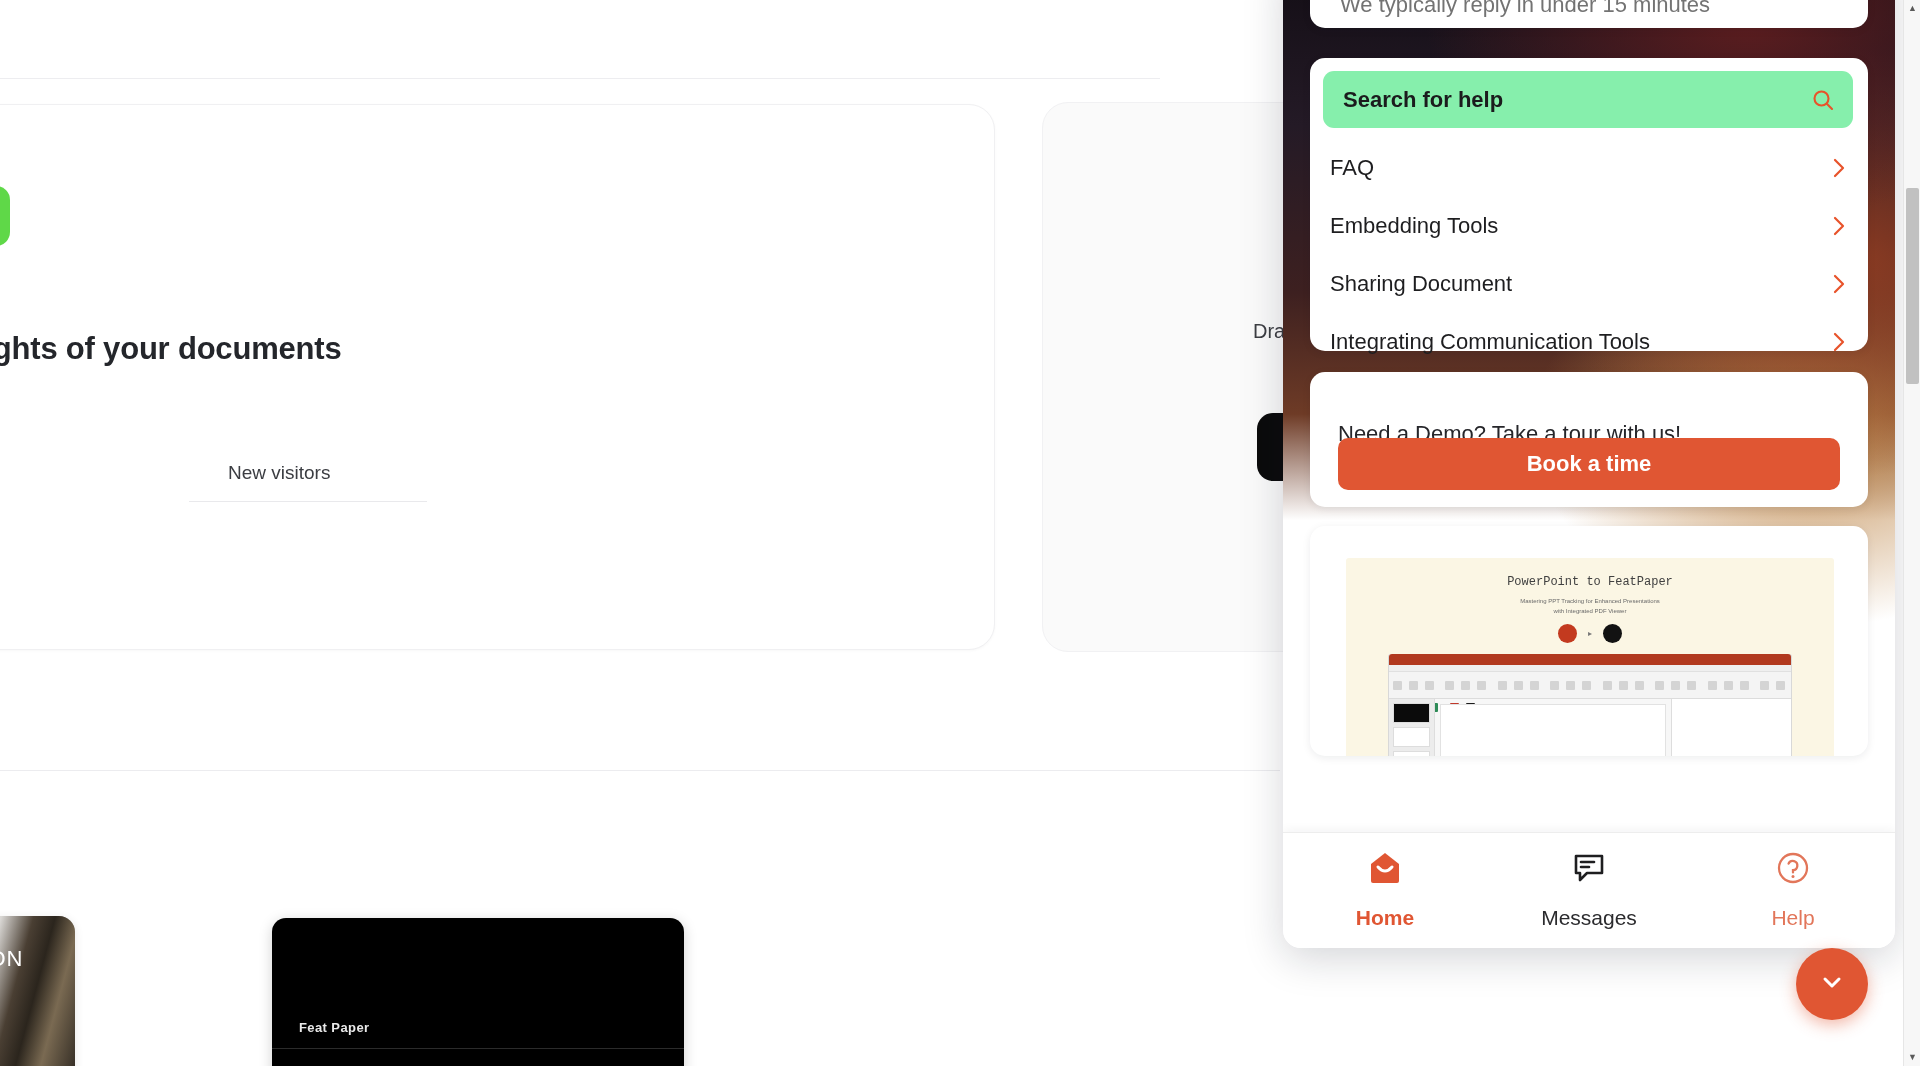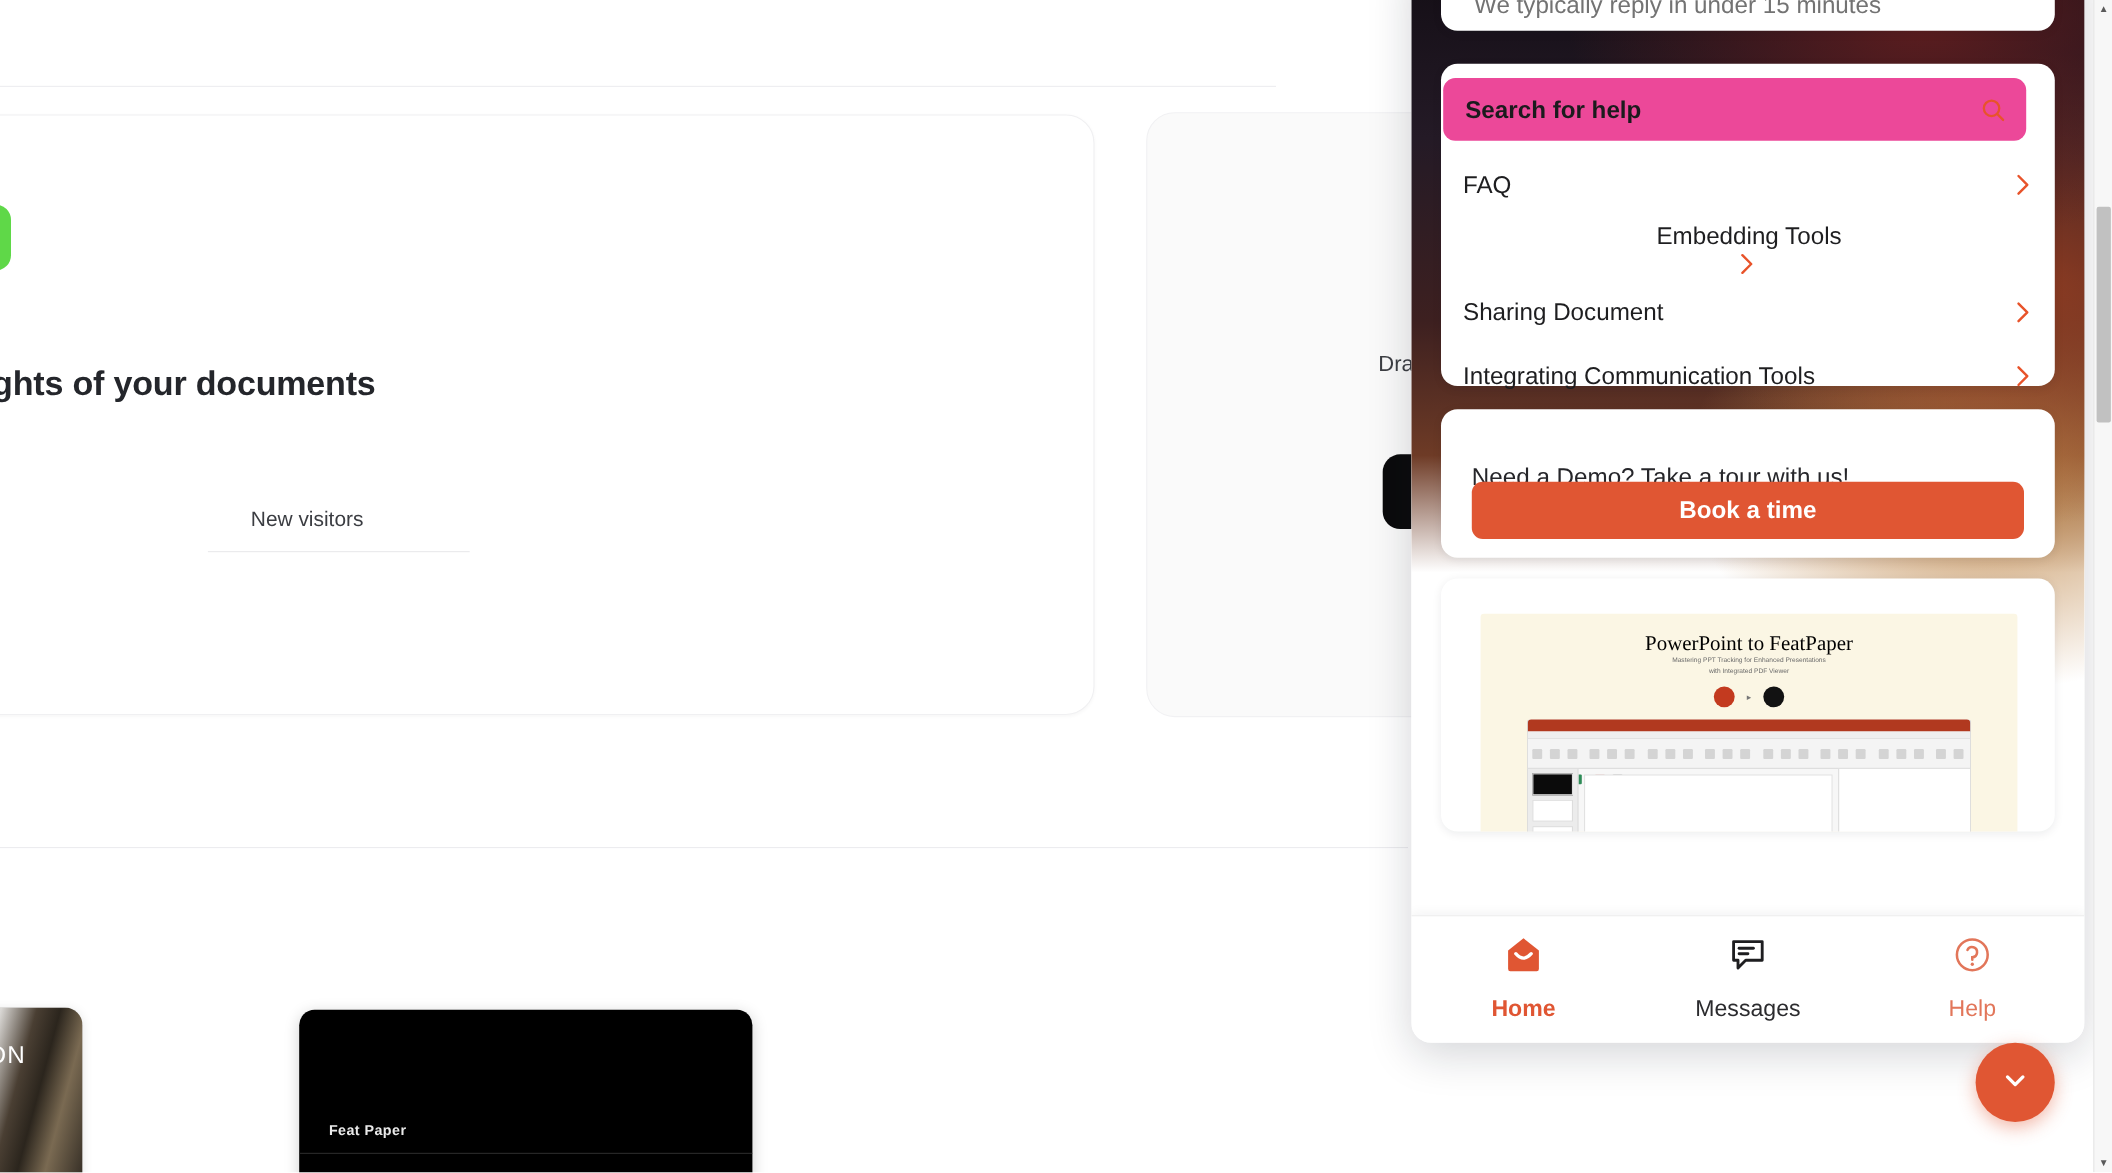--- a/index.html
+++ b/index.html
@@ -138,22 +138,22 @@
   
   #card-replytime { top:-60px; height:130px; }
   #card-replytime .reply-text {
     position:absolute; left:30px; top:94px;
     font-size:22px; color:#737373; white-space:nowrap;
   }
 
   
   #card-help { top:100px; height:293px; }
   .search-box {
-    position:absolute; left:2px; top:13px; width:530px; height:57px;
-    background:#ec4899; border-radius:11px;
+    position:absolute; left:13px; top:13px; width:530px; height:57px;
+    background:#86efac; border-radius:11px;
   }
   .search-box .ph {
     position:absolute; left:20px; top:50%; transform:translateY(-50%);
     font-size:22px; font-weight:700; color:#1b1b1d;
   }
   .search-icon {
     position:absolute; right:18px; top:50%; transform:translateY(-50%);
     width:24px; height:24px; color:#e8532a;
   }
   .help-row {
@@ -178,21 +178,21 @@
   }
 
   
   #card-ppt { top:568px; height:230px; overflow:hidden; }
   .ppt-shot {
     position:absolute; left:36px; top:32px; width:488px; height:250px;
     background:#fbf6e4; border-radius:3px; overflow:hidden;
   }
   .ppt-title {
     position:absolute; left:0; right:0; top:17px; text-align:center;
-    font-size:19px; color:#000000; font-family:Liberation Serif, serif;
+    font-size:12px; color:#404040; font-family:Liberation Mono, monospace;
   }
   .ppt-sub {
     position:absolute; left:0; right:0; top:38px; text-align:center;
     font-size:6px; color:#6a6a6a; line-height:1.7;
   }
   .ppt-logos { position:absolute; left:0; right:0; top:66px; text-align:center; }
   .ppt-logos .lg {
     display:inline-block; width:19px; height:19px; border-radius:50%; vertical-align:middle;
   }
   .ppt-logos .lg-ppt { background:#c33a1f; }
@@ -326,21 +326,21 @@
 
         <div class="help-row" style="top:86px;">
           <span class="lbl">FAQ</span>
           <span class="chev-right">
             <svg viewBox="0 0 12 20" width="12" height="20" fill="none" stroke="currentColor" stroke-width="2.2" stroke-linecap="round" stroke-linejoin="round">
               <polyline points="2,2 10,10 2,18"></polyline>
             </svg>
           </span>
         </div>
 
-        <div class="help-row" style="top:144px;flex-direction:column;">
+        <div class="help-row" style="top:144px;">
           <span class="lbl">Embedding Tools</span>
           <span class="chev-right">
             <svg viewBox="0 0 12 20" width="12" height="20" fill="none" stroke="currentColor" stroke-width="2.2" stroke-linecap="round" stroke-linejoin="round">
               <polyline points="2,2 10,10 2,18"></polyline>
             </svg>
           </span>
         </div>
 
         <div class="help-row" style="top:202px;">
           <span class="lbl">Sharing Document</span>

